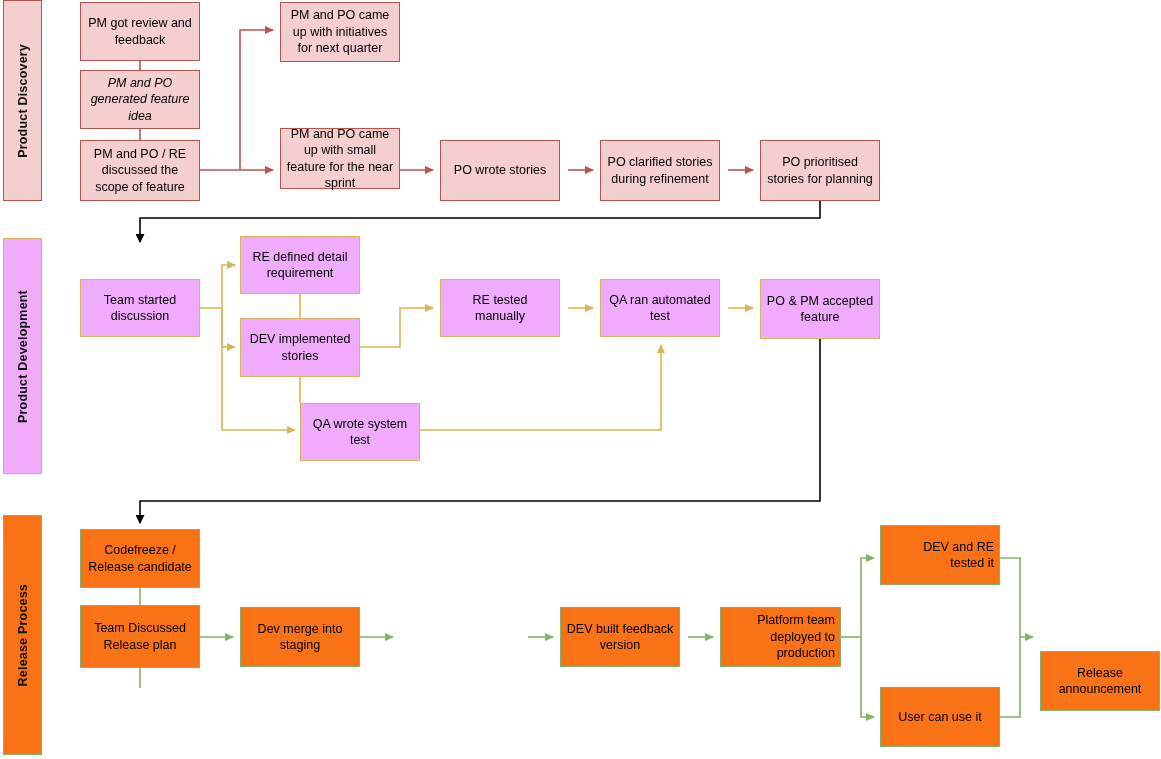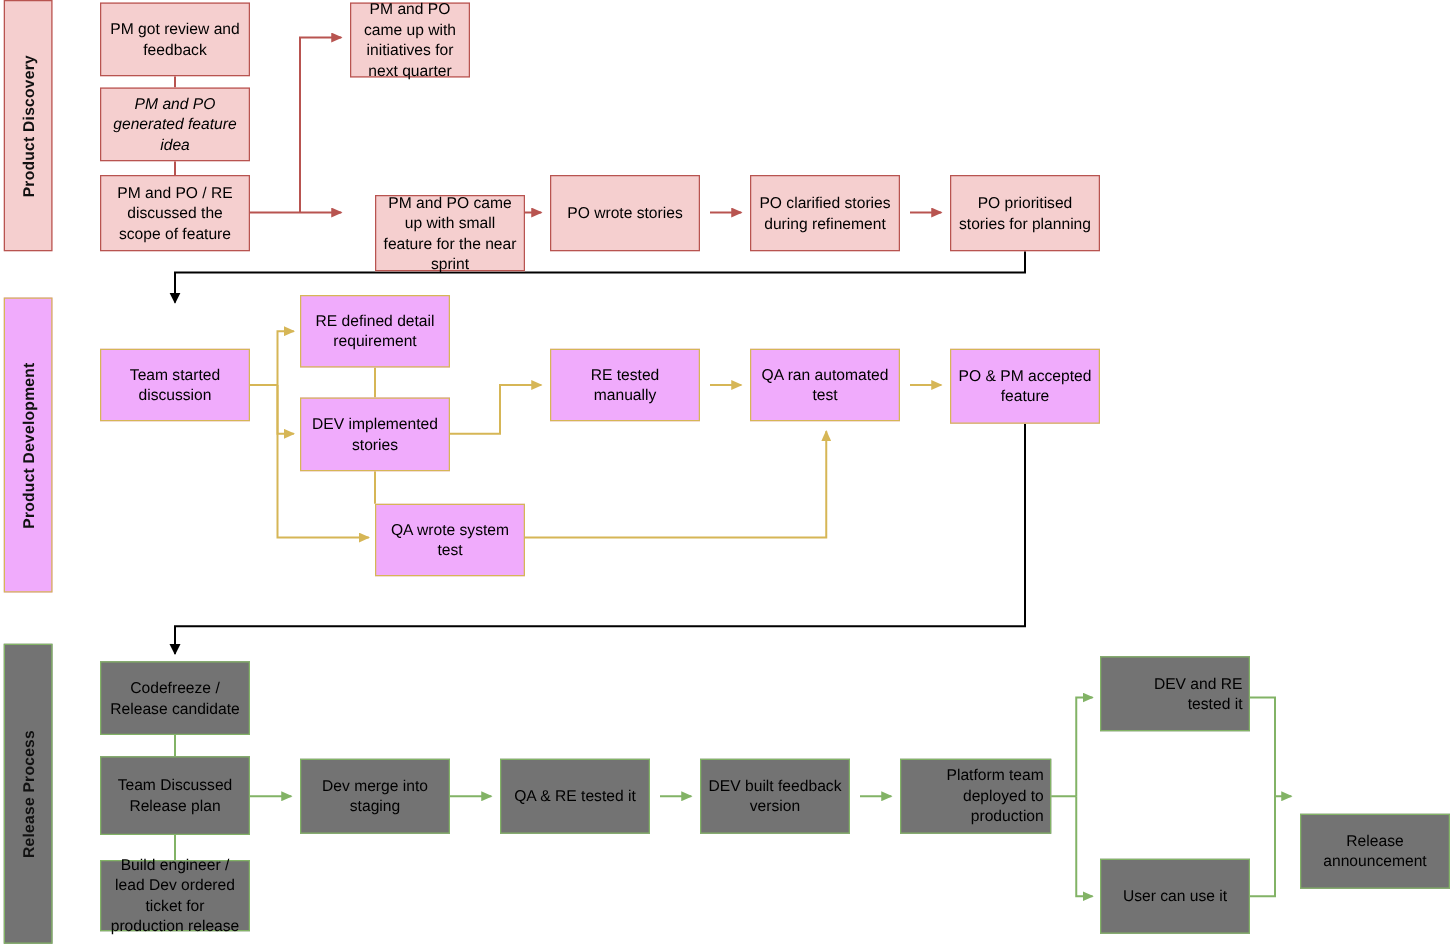--- a/index.html
+++ b/index.html
@@ -53,21 +53,21 @@
     font-size: 12.5px;
     line-height: 1.32;
     color: #000000;
     padding: 2px 5px;
   }
   .node span { display: block; }
 
   
   .pink  { background: #f5cfcf; border-color: #b85450; }
   .amber { background: #f0abfc; border-color: #d6b656; }
-  .green { background: #737373; border-color: #82b366; }
+  .green { background: #f97316; border-color: #82b366; }
 </style>
 </head>
 <body>
 
 <div id="canvas">
 
   <svg class="wires" viewBox="0 0 1161 759" xmlns="http://www.w3.org/2000/svg">
     <defs>
       <marker id="ar-pink" markerWidth="9" markerHeight="8" refX="8" refY="4" orient="auto" markerUnits="userSpaceOnUse">
         <path d="M0,0 L9,4 L0,8 z" fill="#b85450"></path>
@@ -149,25 +149,25 @@
   </div>
 
   <div class="node pink" style="left:80px; top:70px; width:120px; height:59px;font-style:italic;">
     <span>PM and PO generated feature idea</span>
   </div>
 
   <div class="node pink" style="left:80px; top:140px; width:120px; height:61px;justify-content:center;">
     <span>PM and PO / RE discussed the scope of feature</span>
   </div>
 
-  <div class="node pink" style="left:280px; top:2px; width:96px; height:60px;">
+  <div class="node pink" style="left:280px; top:2px; width:120px; height:60px;">
     <span>PM and PO came up with initiatives for next quarter</span>
   </div>
 
-  <div class="node pink" style="left:280px; top:156px; width:120px; height:61px;margin-left:20px;">
+  <div class="node pink" style="left:280px; top:128px; width:120px; height:61px;">
     <span>PM and PO came up with small feature for the near sprint</span>
   </div>
 
   <div class="node pink" style="left:440px; top:140px; width:120px; height:61px;">
     <span>PO wrote stories</span>
   </div>
 
   <div class="node pink" style="left:600px; top:140px; width:120px; height:61px;">
     <span>PO clarified stories during refinement</span>
   </div>
@@ -205,31 +205,25 @@
   </div>
 
   <div class="node green" style="left:80px; top:529px; width:120px; height:59px;">
     <span>Codefreeze  / Release candidate</span>
   </div>
 
   <div class="node green" style="left:80px; top:605px; width:120px; height:63px;">
     <span>Team Discussed Release plan</span>
   </div>
 
-  <div class="node green" style="left:80px; top:688px; width:120px; height:57px;">
-    <span>Build engineer /  lead Dev ordered ticket for production release</span>
-  </div>
 
   <div class="node green" style="left:240px; top:607px; width:120px; height:60px;">
     <span>Dev merge into staging</span>
   </div>
 
-  <div class="node green" style="left:400px; top:607px; width:120px; height:60px;">
-    <span>QA &amp; RE tested it</span>
-  </div>
 
   <div class="node green" style="left:560px; top:607px; width:120px; height:60px;">
     <span>DEV built feedback version</span>
   </div>
 
   <div class="node green" style="left:720px; top:607px; width:121px; height:60px;text-align:right;">
     <span>Platform team deployed to production</span>
   </div>
 
   <div class="node green" style="left:880px; top:525px; width:120px; height:60px;text-align:right;">

